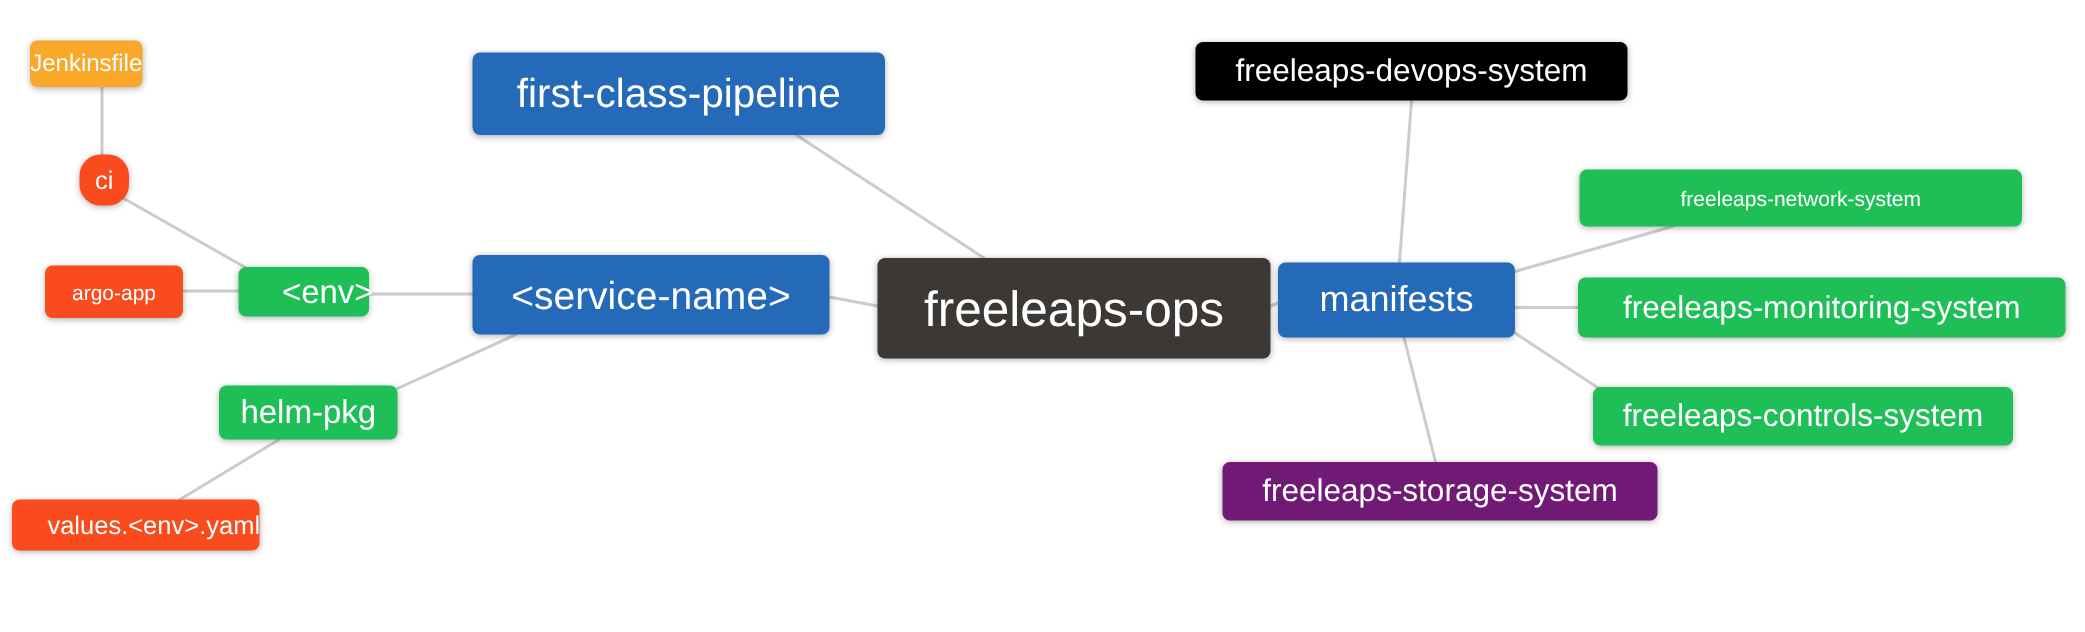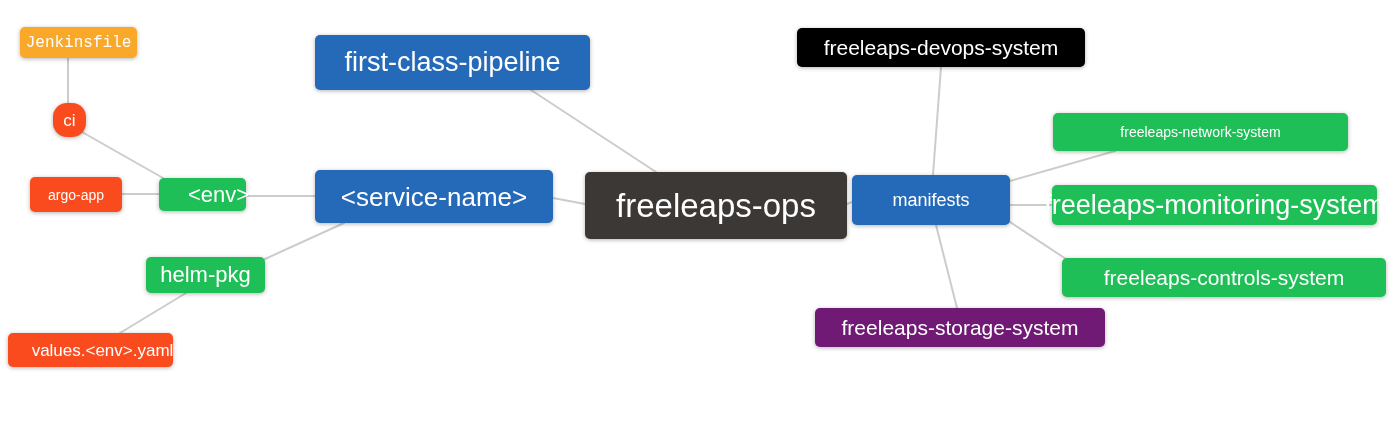--- a/index.html
+++ b/index.html
@@ -51,29 +51,29 @@
       <line x1="531" y1="90" x2="656" y2="172" stroke="#cccccc" stroke-width="2" stroke-linecap="round"></line>
       <line x1="553" y1="198" x2="585" y2="204" stroke="#cccccc" stroke-width="2" stroke-linecap="round"></line>
       <line x1="847" y1="204" x2="852" y2="202" stroke="#cccccc" stroke-width="2" stroke-linecap="round"></line>
       <line x1="933" y1="175" x2="941" y2="67" stroke="#cccccc" stroke-width="2" stroke-linecap="round"></line>
       <line x1="1010" y1="181" x2="1115" y2="151" stroke="#cccccc" stroke-width="2" stroke-linecap="round"></line>
       <line x1="1010" y1="205" x2="1052" y2="205" stroke="#cccccc" stroke-width="2" stroke-linecap="round"></line>
       <line x1="1010" y1="222" x2="1066" y2="259" stroke="#cccccc" stroke-width="2" stroke-linecap="round"></line>
       <line x1="936" y1="225" x2="957" y2="308" stroke="#cccccc" stroke-width="2" stroke-linecap="round"></line>
     </svg>
   <div id="nodes">
-      <div class="node" style="left: 20px; top: 27px; width: 117px; height: 31px; font-size: 16px; background: rgb(249, 168, 42); font-family: Liberation Mono, monospace;">Jenkinsfile</div>
+      <div class="node" style="left: 20px; top: 27px; width: 75px; height: 31px; font-size: 16px; background: rgb(249, 168, 42);">Jenkinsfile</div>
       <div class="node" style="left: 53px; top: 103px; width: 33px; height: 34px; font-size: 17px; background: rgb(249, 75, 30); border-radius: 14px;">ci</div>
       <div class="node" style="left: 30px; top: 177px; width: 92px; height: 35px; font-size: 14px; background: rgb(249, 75, 30);">argo-app</div>
       <div class="node" style="left: 159px; top: 178px; width: 87px; height: 33px; font-size: 22px; background: rgb(31, 191, 88); padding-left: 38px;">&lt;env&gt;</div>
       <div class="node" style="left: 146px; top: 257px; width: 119px; height: 36px; font-size: 22px; background: rgb(31, 191, 88);">helm-pkg</div>
       <div class="node" style="left: 8px; top: 333px; width: 165px; height: 34px; font-size: 17px; background: rgb(249, 75, 30); padding-left: 30px;">values.&lt;env&gt;.yaml</div>
       <div class="node" style="left: 315px; top: 35px; width: 275px; height: 55px; font-size: 27px; background: rgb(37, 105, 185);">first-class-pipeline</div>
       <div class="node" style="left: 315px; top: 170px; width: 238px; height: 53px; font-size: 26px; background: rgb(37, 105, 185);">&lt;service-name&gt;</div>
       <div class="node" style="left: 585px; top: 172px; width: 262px; height: 67px; font-size: 33px; background: rgb(60, 56, 53);">freeleaps-ops</div>
-      <div class="node" style="left: 852px; top: 175px; width: 158px; height: 50px; font-size: 18px; background: rgb(37, 105, 185);">manifests</div>
+      <div class="node" style="left: 852px; top: 175px; width: 158px; height: 50px; font-size: 24px; background: rgb(37, 105, 185);">manifests</div>
       <div class="node" style="left: 797px; top: 28px; width: 288px; height: 39px; font-size: 21px; background: #000000;">freeleaps-devops-system</div>
       <div class="node" style="left: 1053px; top: 113px; width: 295px; height: 38px; font-size: 14px; background: rgb(31, 191, 88);">freeleaps-network-system</div>
-      <div class="node" style="left: 1052px; top: 185px; width: 325px; height: 40px; font-size: 27px; background: rgb(31, 191, 88);">freeleaps-monitoring-system</div>
-      <div class="node" style="left: 1062px; top: 258px; width: 324px; height: 39px; font-size: 21px; background: rgb(31, 191, 88);">freeleaps-controls-system</div>
+      <div class="node" style="left: 1052px; top: 185px; width: 325px; height: 40px; font-size: 21px; background: rgb(31, 191, 88);">freeleaps-monitoring-system</div>
+      <div class="node" style="left: 1062px; top: 258px; width: 280px; height: 39px; font-size: 21px; background: rgb(31, 191, 88);">freeleaps-controls-system</div>
       <div class="node" style="left: 815px; top: 308px; width: 290px; height: 39px; font-size: 21px; background: #701a75;">freeleaps-storage-system</div>
     </div>
 </div>
 
 </body></html>

